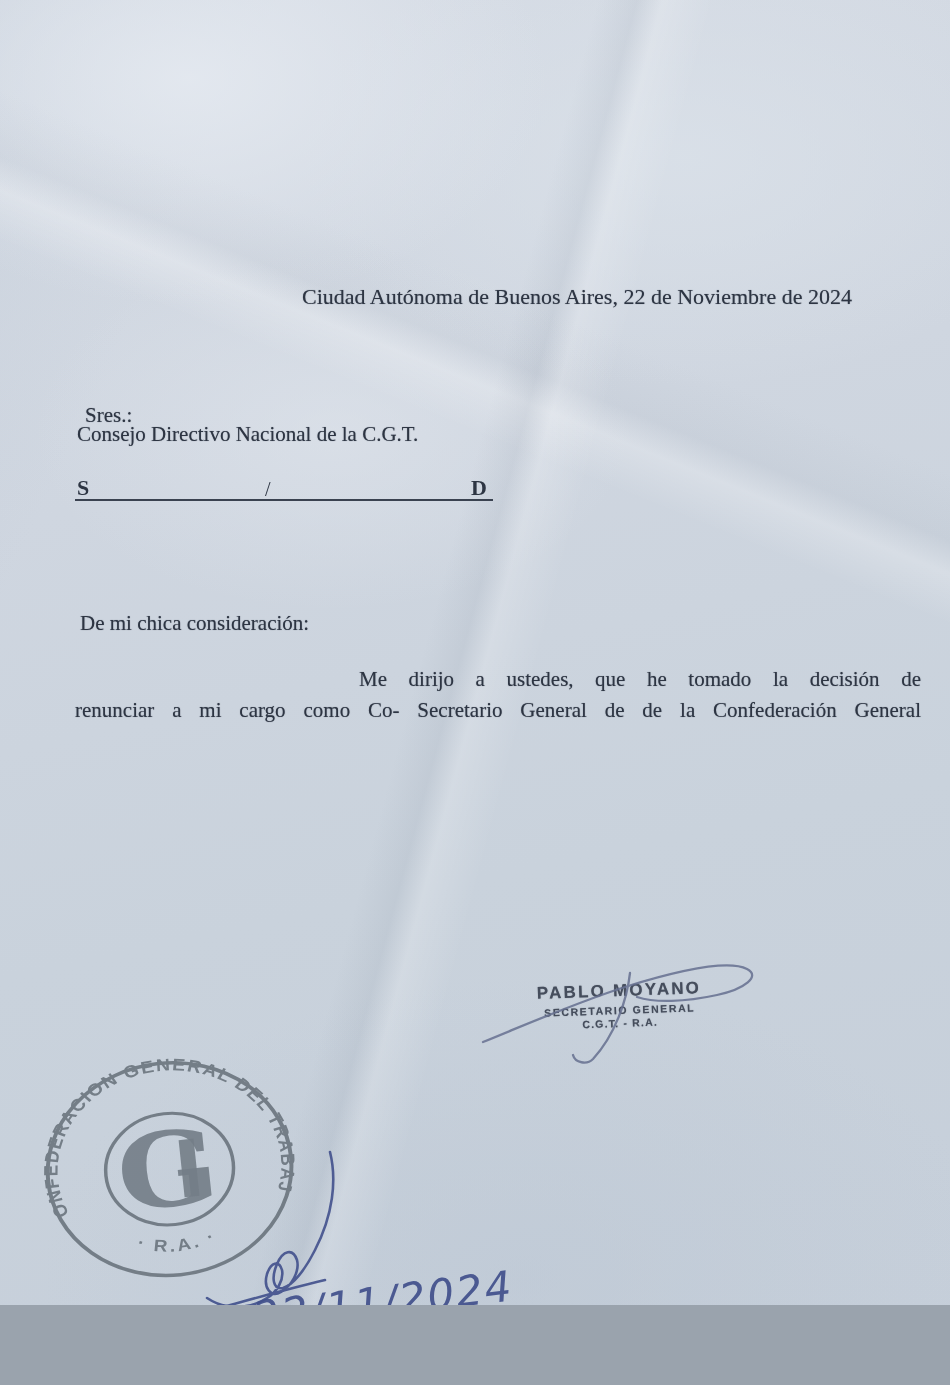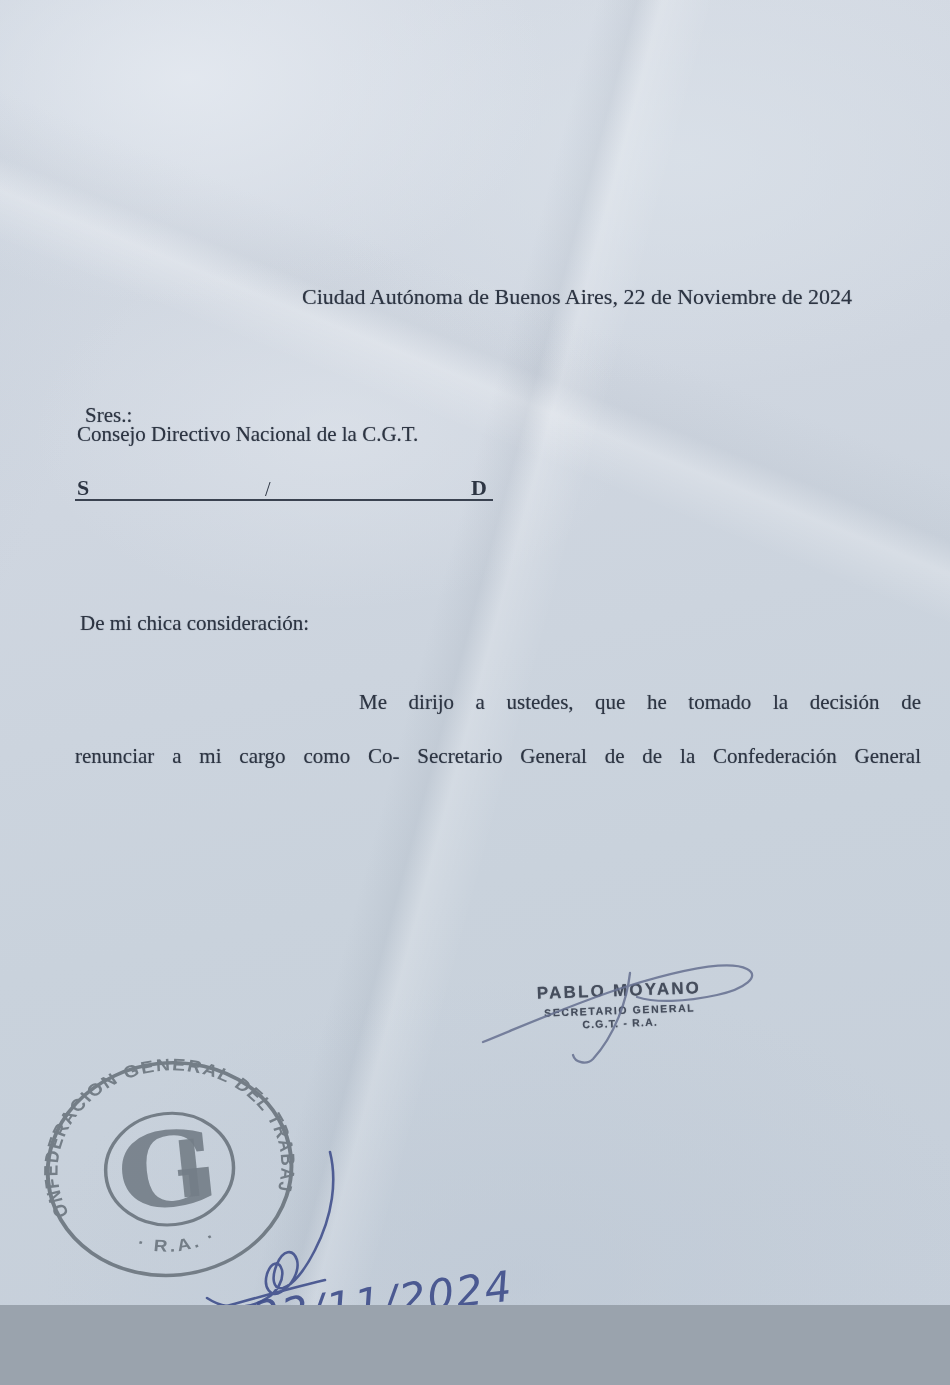--- a/index.html
+++ b/index.html
@@ -40,21 +40,21 @@
   }
   .sd-line .sd-left{position:absolute;left:2px;bottom:-2px;}
   .sd-line .sd-sep{position:absolute;left:190px;bottom:-2px;font-weight:normal;font-size:20px;}
   .sd-line .sd-right{position:absolute;right:6px;bottom:-2px;}
   .greeting{top:611px;left:80px;font-size:21px;}
   .body-par{
     top:664px;left:75px;width:846px;
     font-size:21px;line-height:31px;color:#2d3543;
     text-shadow:0 0 1px rgba(45,53,67,.55);
   }
-  .body-par .l-just{text-align:justify;text-align-last:justify;margin-top:23px;}
+  .body-par .l-just{text-align:justify;text-align-last:justify;}
   .body-par .l1{padding-left:284px;}
   .closing{top:897px;left:444px;font-size:21px;}
   .sig-block{
     top:981px;left:512px;width:215px;
     text-align:center;
     font-family:"Liberation Sans", sans-serif;
     color:#454d5c;
     transform:rotate(-2deg);
     text-shadow:0 0 1px rgba(69,77,92,.6);
   }

